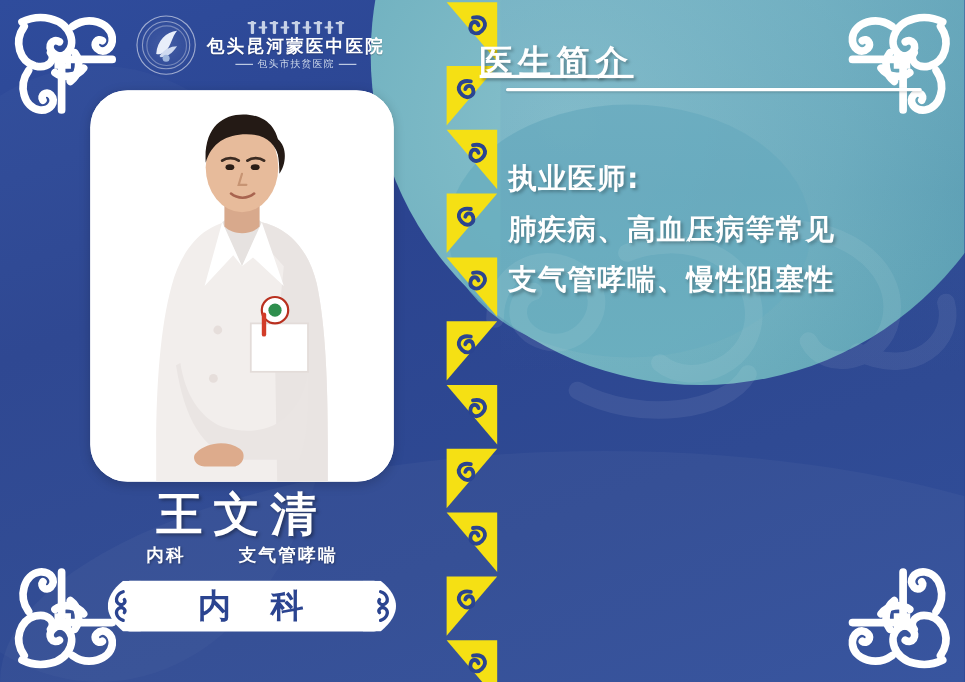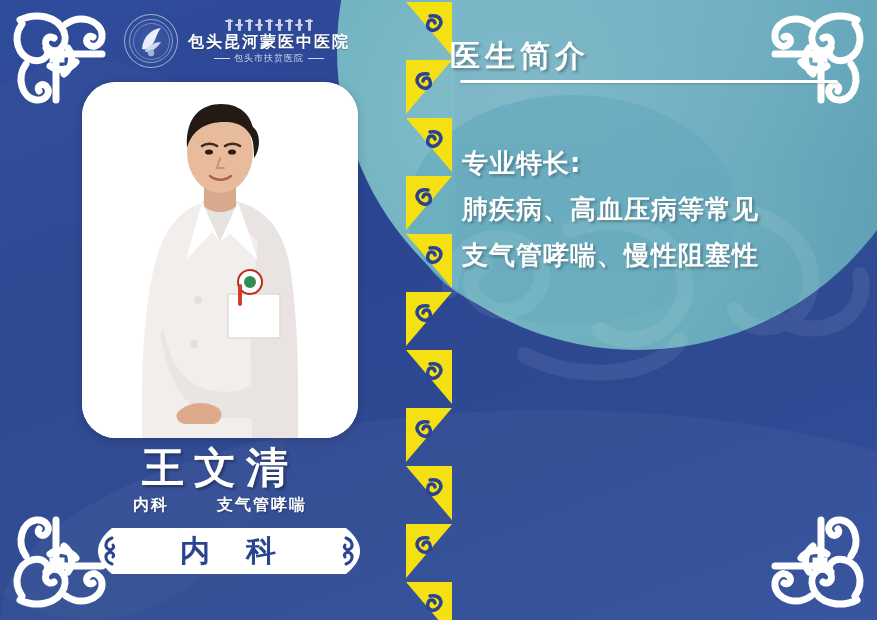--- a/index.html
+++ b/index.html
@@ -143,24 +143,25 @@
   .dept-badge .cap.r{right:0;transform:scaleX(-1);}
   .dept-text{
     position:absolute;left:14px;top:0;width:234px;height:46px;
     display:flex;align-items:center;justify-content:center;gap:34px;
     font-family:"DejaVu Sans","Liberation Sans",sans-serif;
     font-size:30px;font-weight:bold;color:#2b4490;letter-spacing:2px;
   }
 
   
   .panel-title{
-    position:absolute;left:450px;top:36px;
+    position:absolute;left:436px;top:36px;
     font-family:"DejaVu Sans","Liberation Sans",sans-serif;
     font-size:30px;font-weight:bold;color:#ffffff;letter-spacing:5px;
     text-shadow:2px 2px 3px rgba(0,0,0,.30);
+    text-decoration:underline;
   }
   .panel-rule{
     position:absolute;left:460px;top:80px;width:378px;height:3px;
     background:#ffffff;border-radius:2px;
     box-shadow:0 1px 2px rgba(0,0,0,.18);
   }
   .panel-body{
     position:absolute;left:462px;top:140px;width:390px;
     font-family:"DejaVu Sans","Liberation Sans",sans-serif;
     color:#ffffff;font-size:26px;font-weight:bold;line-height:46px;
@@ -365,18 +366,18 @@
     <div class="dept-text">
       <span>内</span>
       <span>科</span>
     </div>
   </div>
 
   <div class="panel-title">医生简介</div>
   <div class="panel-rule"></div>
 
   <div class="panel-body">
-    <span class="ln">专业特长:</span>
+    <span class="ln">执业医师:</span>
     <span class="ln">肺疾病、高血压病等常见</span>
     <span class="ln">支气管哮喘、慢性阻塞性</span>
   </div>
 
 </div>
 
 </body></html>

